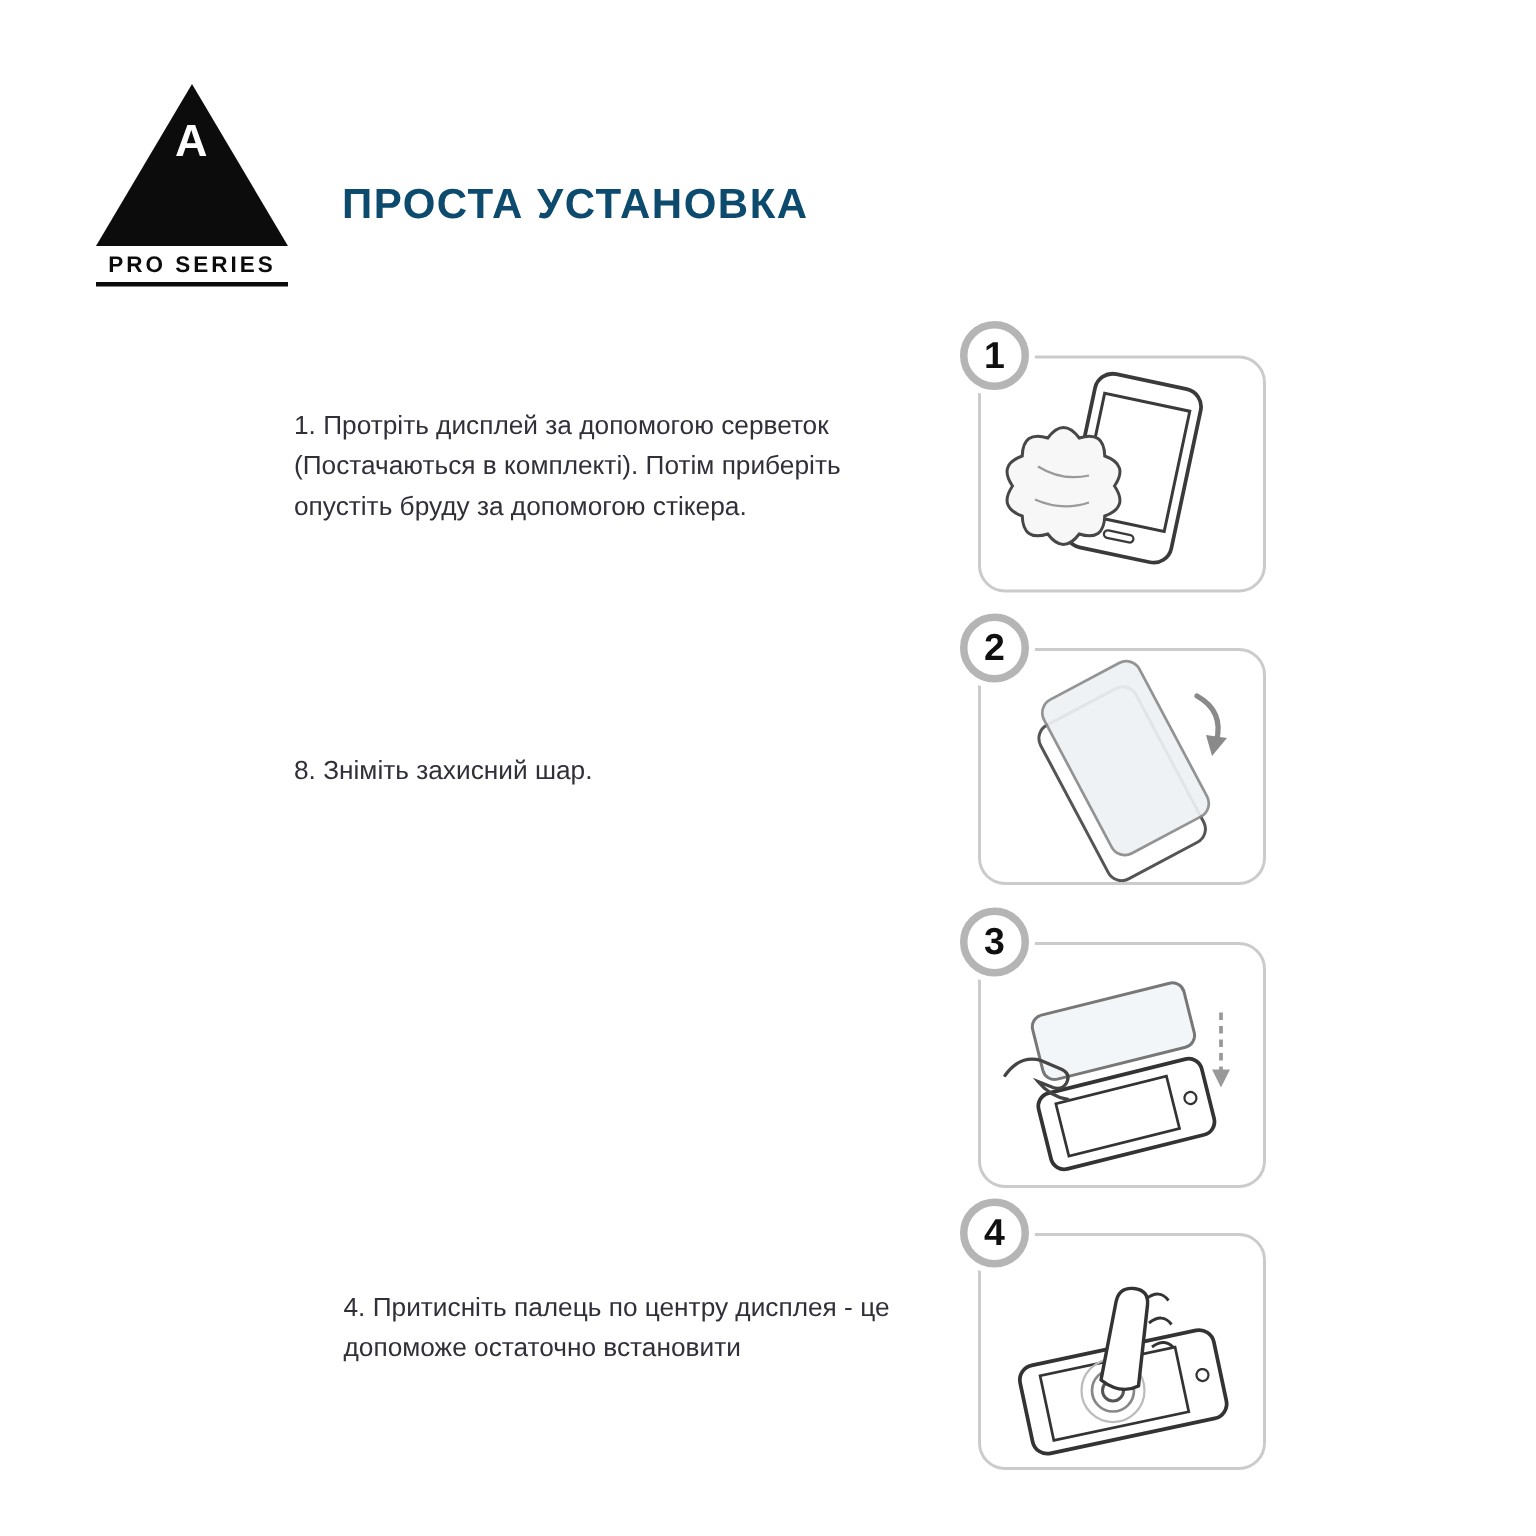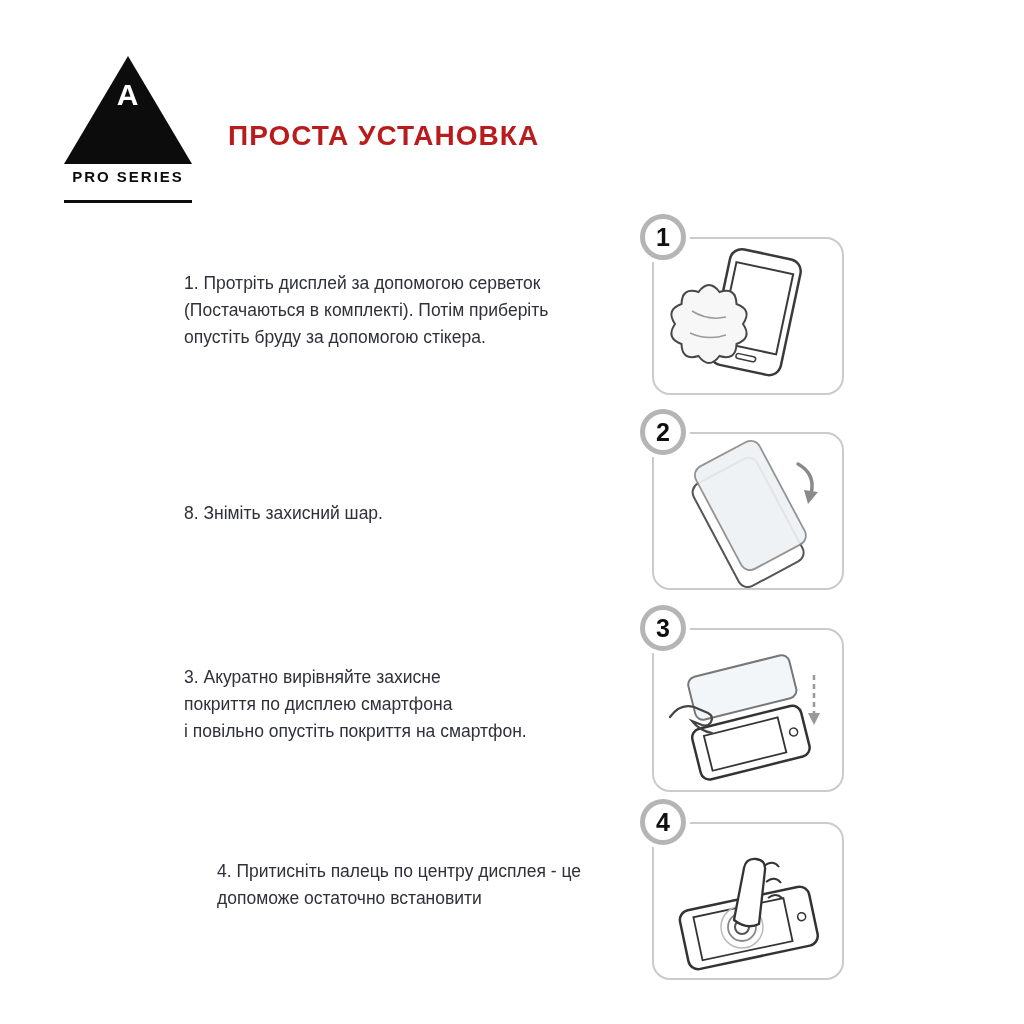--- a/index.html
+++ b/index.html
@@ -8,28 +8,28 @@
 
   
   .logo{position:absolute;left:64px;top:56px;width:128px;}
   .logo-tri{position:relative;width:128px;height:108px;}
   .tri-bg{position:absolute;inset:0;background:#0c0c0c;clip-path:polygon(50% 0,100% 100%,0 100%);}
   .tri-letter-a{position:absolute;left:0;right:0;top:22px;text-align:center;color:#fff;
     font-weight:800;font-size:30px;letter-spacing:1px;}
   .tri-letter-rm{position:absolute;left:0;right:0;top:56px;text-align:center;color:#fff;
     font-weight:800;font-size:38px;letter-spacing:1px;}
   .logo-series{margin-top:4px;text-align:center;font-weight:800;font-size:15px;
-    letter-spacing:2px;color:#0c0c0c;border-bottom:3px solid #0c0c0c;padding-bottom:15px;}
+    letter-spacing:2px;color:#0c0c0c;border-bottom:3px solid #0c0c0c;padding-bottom:3px;}
 
   
   .page-title{position:absolute;left:228px;top:120px;font-size:28px;font-weight:800;
-    letter-spacing:1px;color:#b91c1c;}
+    letter-spacing:1px;color:#0c4a6e;}
 
   
-  .step-text{position:absolute;left:184px;color:#30303a;font-size:17.5px;line-height:1.55;}
+  .step-text{position:absolute;left:196px;color:#30303a;font-size:17.5px;line-height:1.55;}
   .step-text div{white-space:nowrap;}
   .t1{top:270px;}
   .t2{top:500px;}
   .t3{top:664px;}
   .t4{top:858px;margin-left:33px;}
 
   
   .illus-box{position:absolute;left:652px;width:192px;background:#fff;
     border:2px solid #cbcbcb;border-radius:18px;box-sizing:border-box;}
   .b1{top:237px;height:158px;}
@@ -63,25 +63,20 @@
   <div class="step-text t1">
     <div>1. Протріть дисплей за допомогою серветок</div>
     <div>(Постачаються в комплекті). Потім приберіть</div>
     <div>опустіть бруду за допомогою стікера.</div>
   </div>
 
   <div class="step-text t2">
     <div>8. Зніміть захисний шар.</div>
   </div>
 
-  <div class="step-text t3">
-    <div>3. Акуратно вирівняйте захисне</div>
-    <div>покриття по дисплею смартфона</div>
-    <div>і повільно опустіть покриття на смартфон.</div>
-  </div>
 
   <div class="step-text t4">
     <div>4. Притисніть палець по центру дисплея - це</div>
     <div>допоможе остаточно встановити</div>
   </div>
 
   <div class="step-num n1">1</div>
   <div class="step-num n2">2</div>
   <div class="step-num n3">3</div>
   <div class="step-num n4">4</div>

